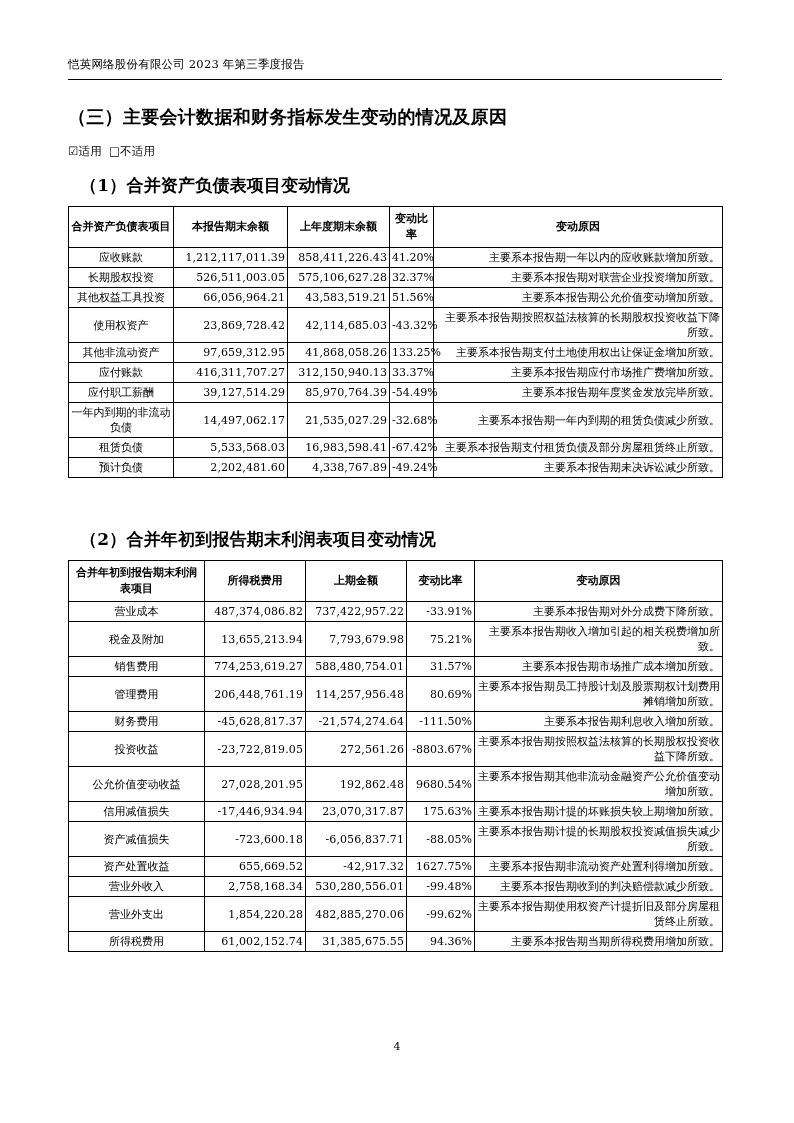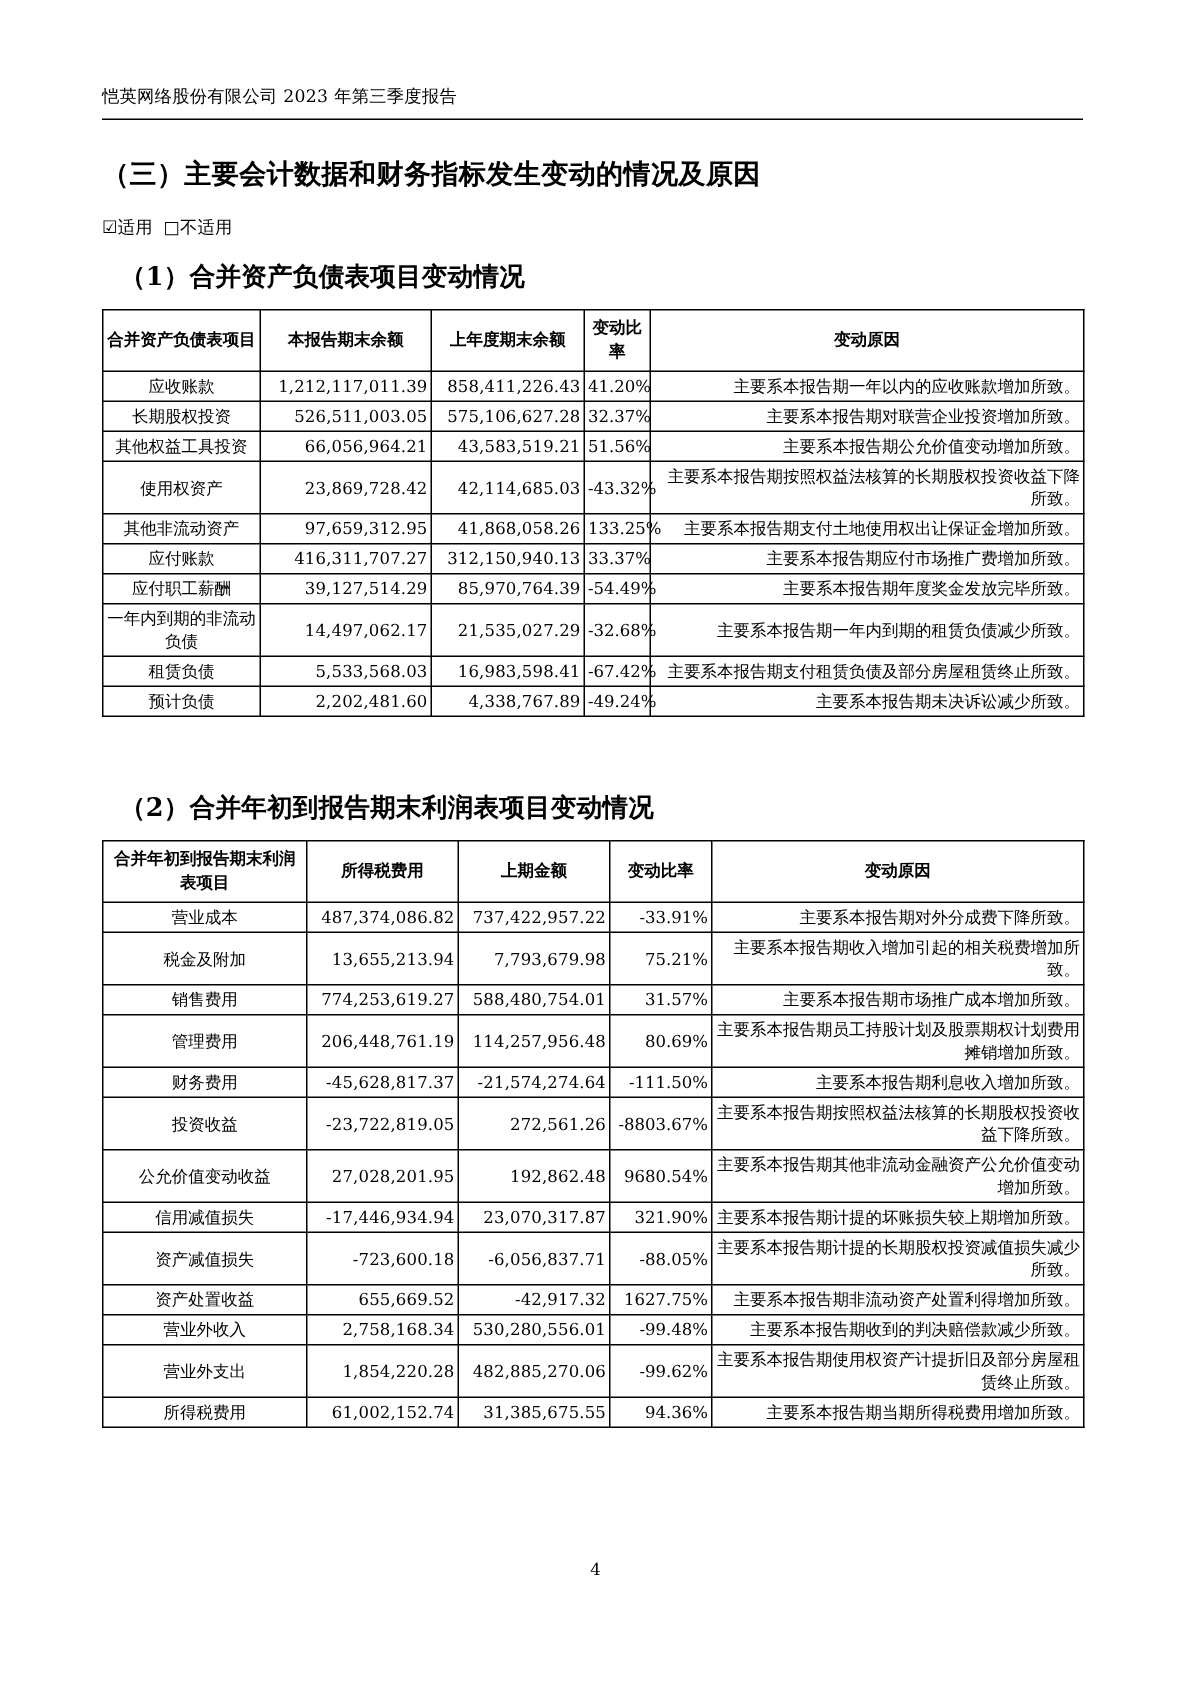--- a/index.html
+++ b/index.html
@@ -304,21 +304,21 @@
             <td class="c-item">公允价值变动收益</td>
             <td class="c-num">27,028,201.95</td>
             <td class="c-num">192,862.48</td>
             <td class="c-pct">9680.54%</td>
             <td class="c-reason">主要系本报告期其他非流动金融资产公允价值变动增加所致。</td>
           </tr>
           <tr>
             <td class="c-item">信用减值损失</td>
             <td class="c-num">-17,446,934.94</td>
             <td class="c-num">23,070,317.87</td>
-            <td class="c-pct">321.90%</td>
+            <td class="c-pct">175.63%</td>
             <td class="c-reason">主要系本报告期计提的坏账损失较上期增加所致。</td>
           </tr>
           <tr>
             <td class="c-item">资产减值损失</td>
             <td class="c-num">-723,600.18</td>
             <td class="c-num">-6,056,837.71</td>
             <td class="c-pct">-88.05%</td>
             <td class="c-reason">主要系本报告期计提的长期股权投资减值损失减少所致。</td>
           </tr>
           <tr>

